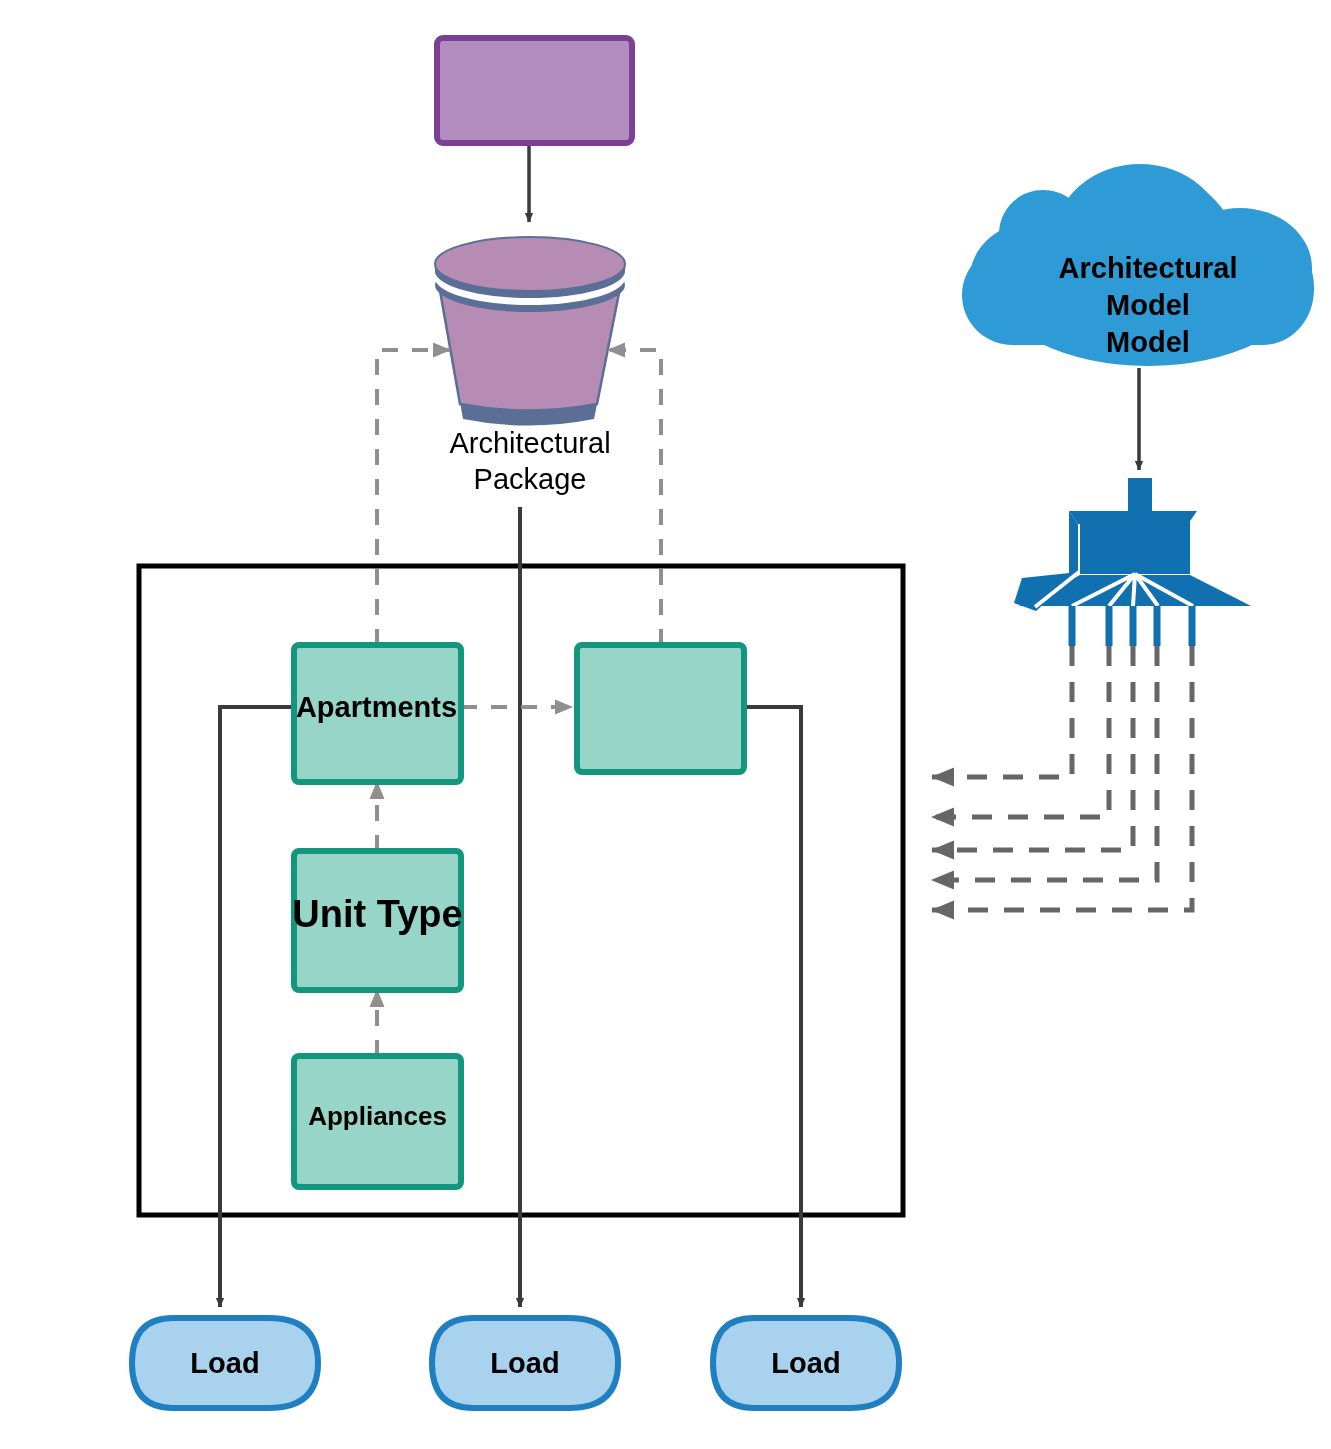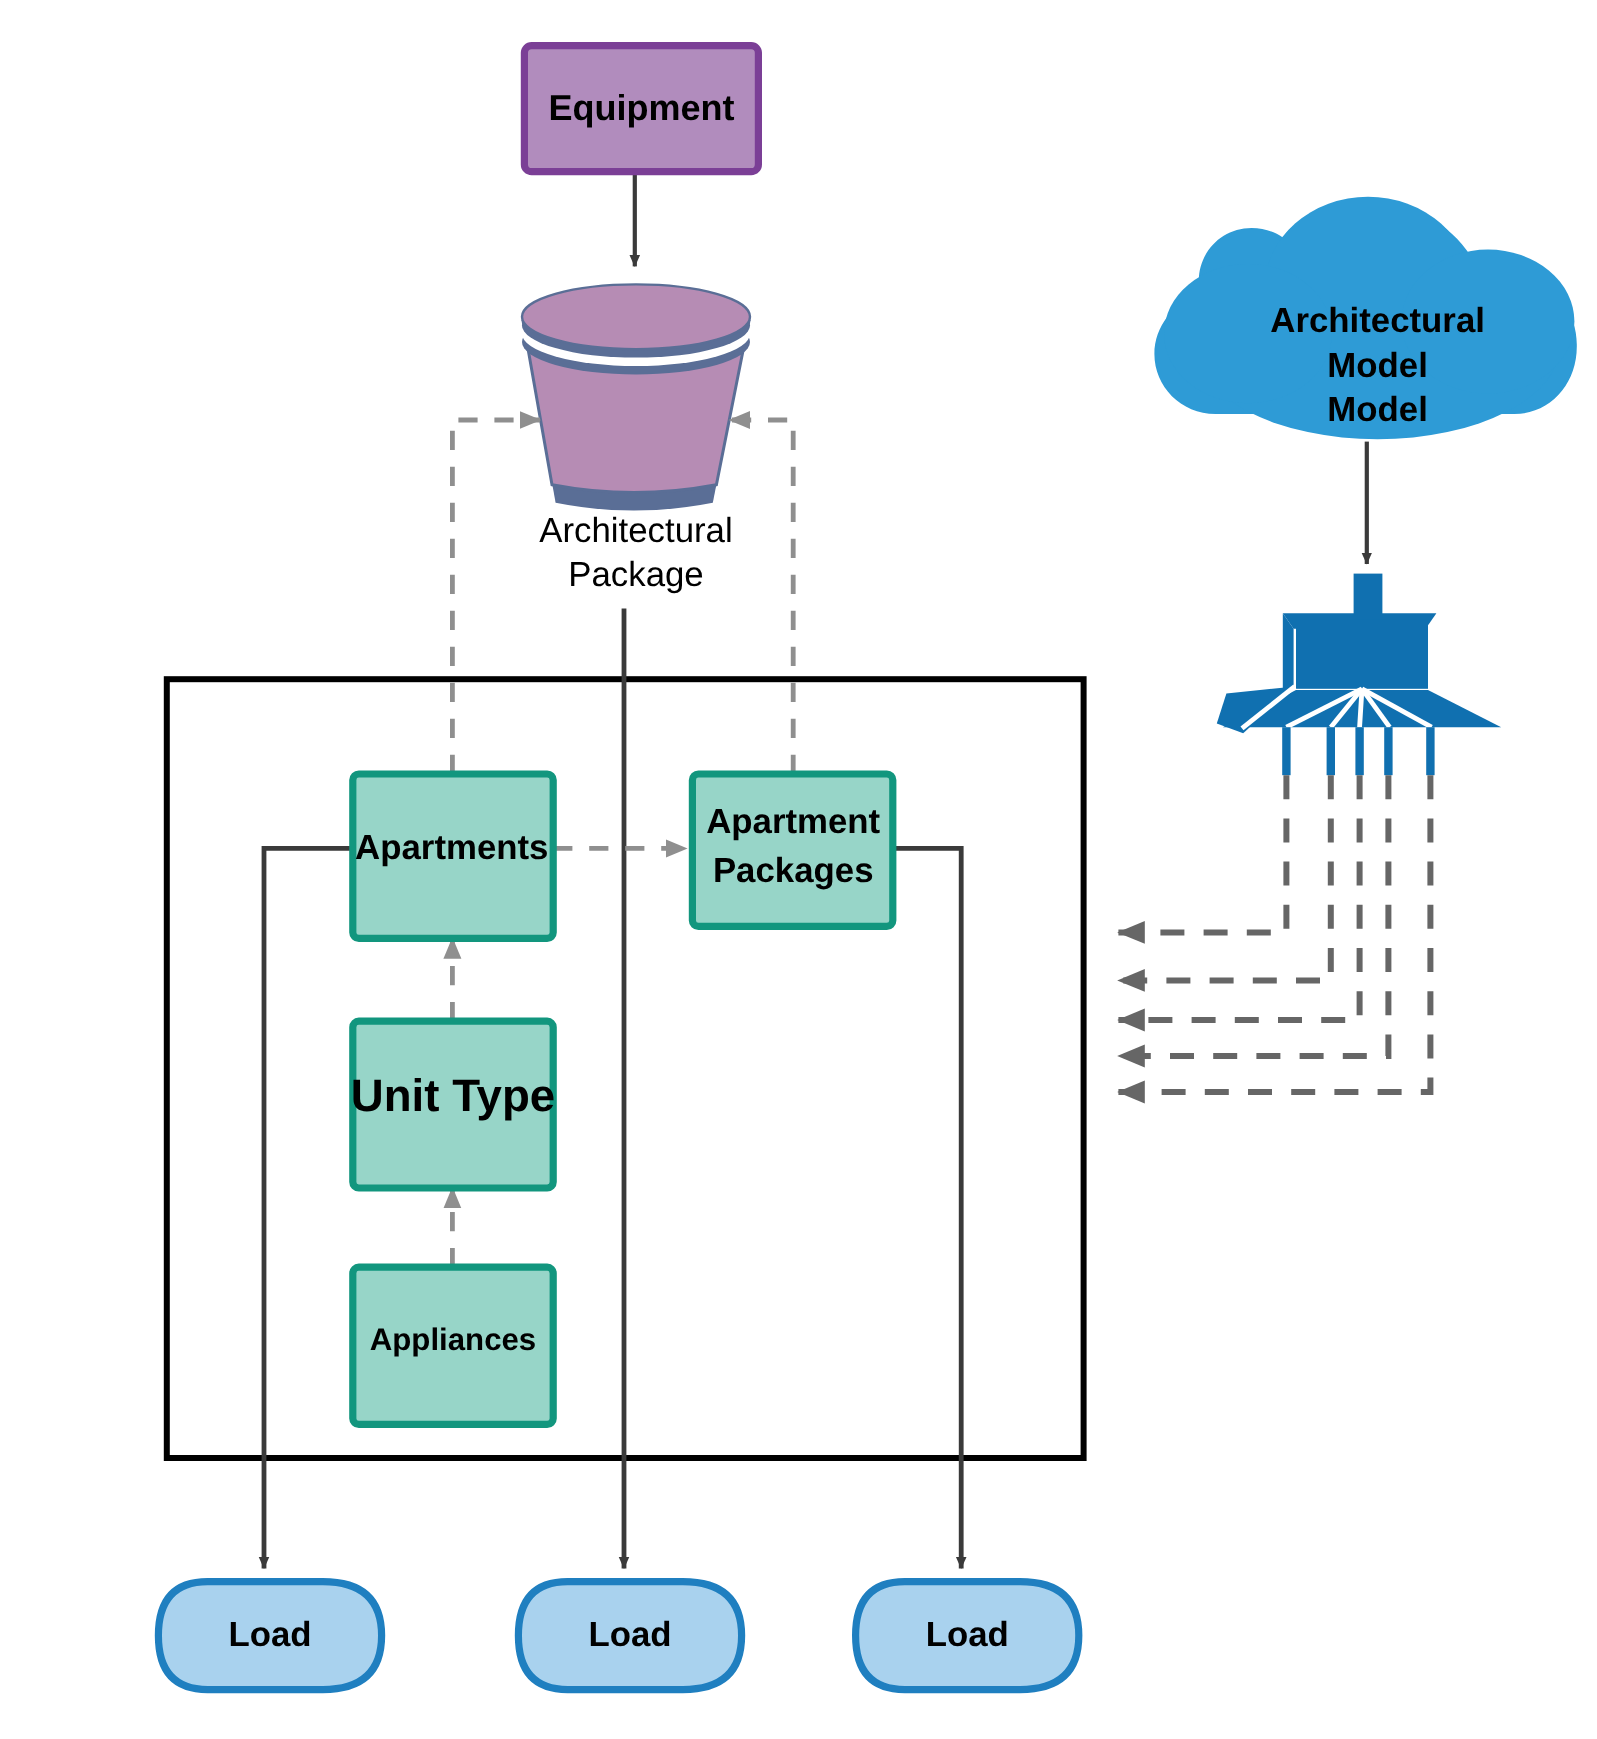--- a/index.html
+++ b/index.html
@@ -127,39 +127,34 @@
       <path d="M1192,646 L1192,910 L932,910" marker-end="url(#arrowGrayDk)"></path>
     </g>
 
     <path d="M173,1318 L269,1318 Q318,1318 318,1363 Q318,1408 269,1408 L173,1408 Q132,1408 132,1363 Q132,1318 173,1318 z" fill="#a9d2ee" stroke="#1f7fc0" stroke-width="6"></path>
 
     <path d="M473,1318 L569,1318 Q618,1318 618,1363 Q618,1408 569,1408 L473,1408 Q432,1408 432,1363 Q432,1318 473,1318 z" fill="#a9d2ee" stroke="#1f7fc0" stroke-width="6"></path>
 
     <path d="M754,1318 L850,1318 Q899,1318 899,1363 Q899,1408 850,1408 L754,1408 Q713,1408 713,1363 Q713,1318 754,1318 z" fill="#a9d2ee" stroke="#1f7fc0" stroke-width="6"></path>
   </svg>
 
-  <div class="nodelabel bold" style="left:437px;top:38px;width:195px;height:105px;font-size:30px;">Equipment</div>
 
   <div class="nodelabel" style="left:400px;top:425px;width:260px;height:72px;flex-direction:column;font-size:29px;line-height:36px;">
     <span>Architectural</span>
     <span>Package</span>
   </div>
 
   <div class="nodelabel bold" style="left:1010px;top:250px;width:276px;height:110px;flex-direction:column;font-size:29px;line-height:37px;">
     <span>Architectural</span>
     <span>Model</span>
     <span>Model</span>
   </div>
 
   <div class="nodelabel bold" style="left:278px;top:688px;width:197px;height:38px;font-size:29px;">Apartments</div>
 
-  <div class="nodelabel bold" style="left:572px;top:666px;width:178px;height:80px;flex-direction:column;font-size:29px;line-height:41px;">
-    <span>Apartment</span>
-    <span>Packages</span>
-  </div>
 
   <div class="nodelabel bold" style="left:294px;top:895px;width:167px;height:38px;font-size:38px;">Unit Type</div>
 
   <div class="nodelabel bold" style="left:285px;top:1097px;width:185px;height:38px;font-size:26px;">Appliances</div>
 
   <div class="nodelabel bold" style="left:132px;top:1318px;width:186px;height:90px;font-size:29px;">Load</div>
 
   <div class="nodelabel bold" style="left:432px;top:1318px;width:186px;height:90px;font-size:29px;">Load</div>
 
   <div class="nodelabel bold" style="left:713px;top:1318px;width:186px;height:90px;font-size:29px;">Load</div>

